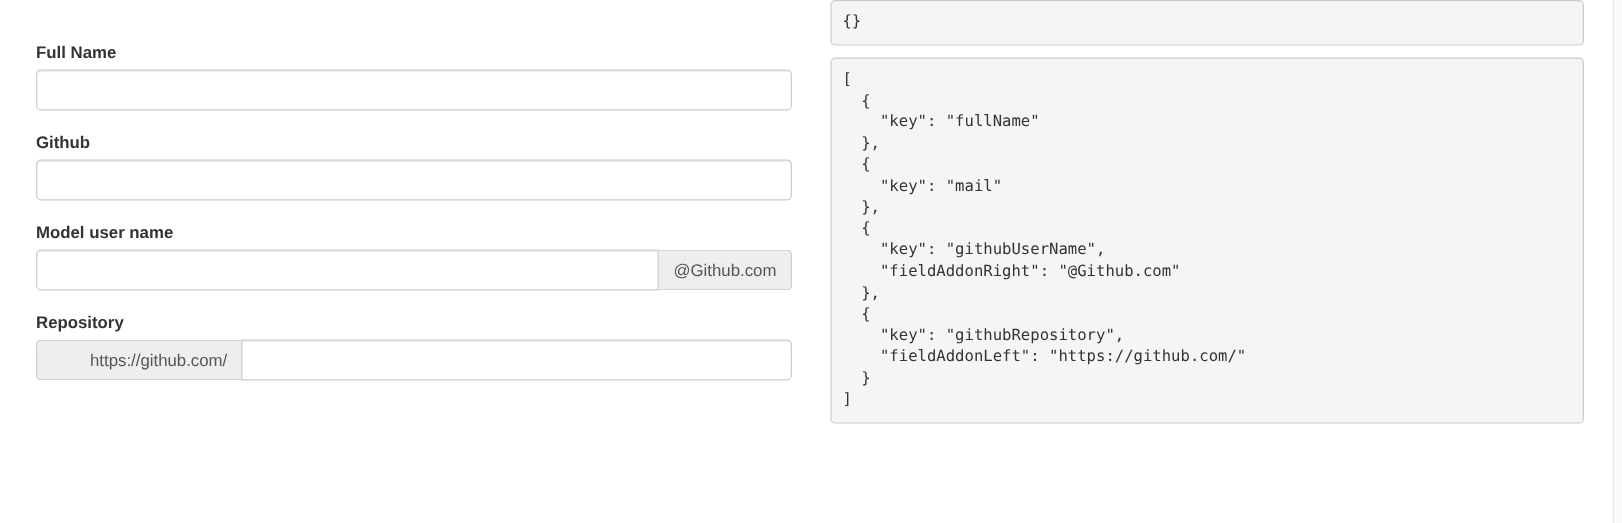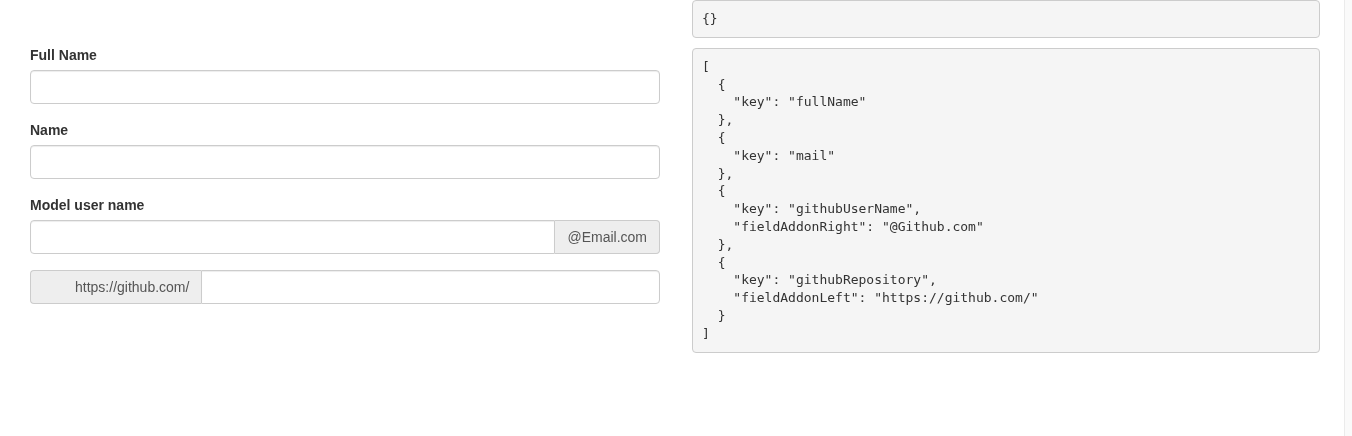--- a/index.html
+++ b/index.html
@@ -115,33 +115,34 @@
 <div class="page">
 
   <div class="col-left">
 
     <div class="form-group">
       <label class="ctrl-label">Full Name</label>
       <input type="text" class="form-control" value="" style="">
     </div>
 
     <div class="form-group">
-      <label class="ctrl-label">Name</label>
+      <label class="ctrl-label">Github</label>
       <input type="text" class="form-control" value="" style="">
     </div>
 
     <div class="form-group">
       <label class="ctrl-label">Model user name</label>
       <div class="input-group has-addon-right">
         <input type="text" class="form-control" value="" style="">
-        <span class="input-group-addon addon-right">@Email.com</span>
+        <span class="input-group-addon addon-right">@Github.com</span>
       </div>
     </div>
 
     <div class="form-group">
+      <label class="ctrl-label">Repository</label>
       <div class="input-group has-addon-left">
         <span class="input-group-addon addon-left">https://github.com/</span>
         <input type="text" class="form-control" value="" style="">
       </div>
     </div>
 
   </div>
 
   <div class="col-right">
 

